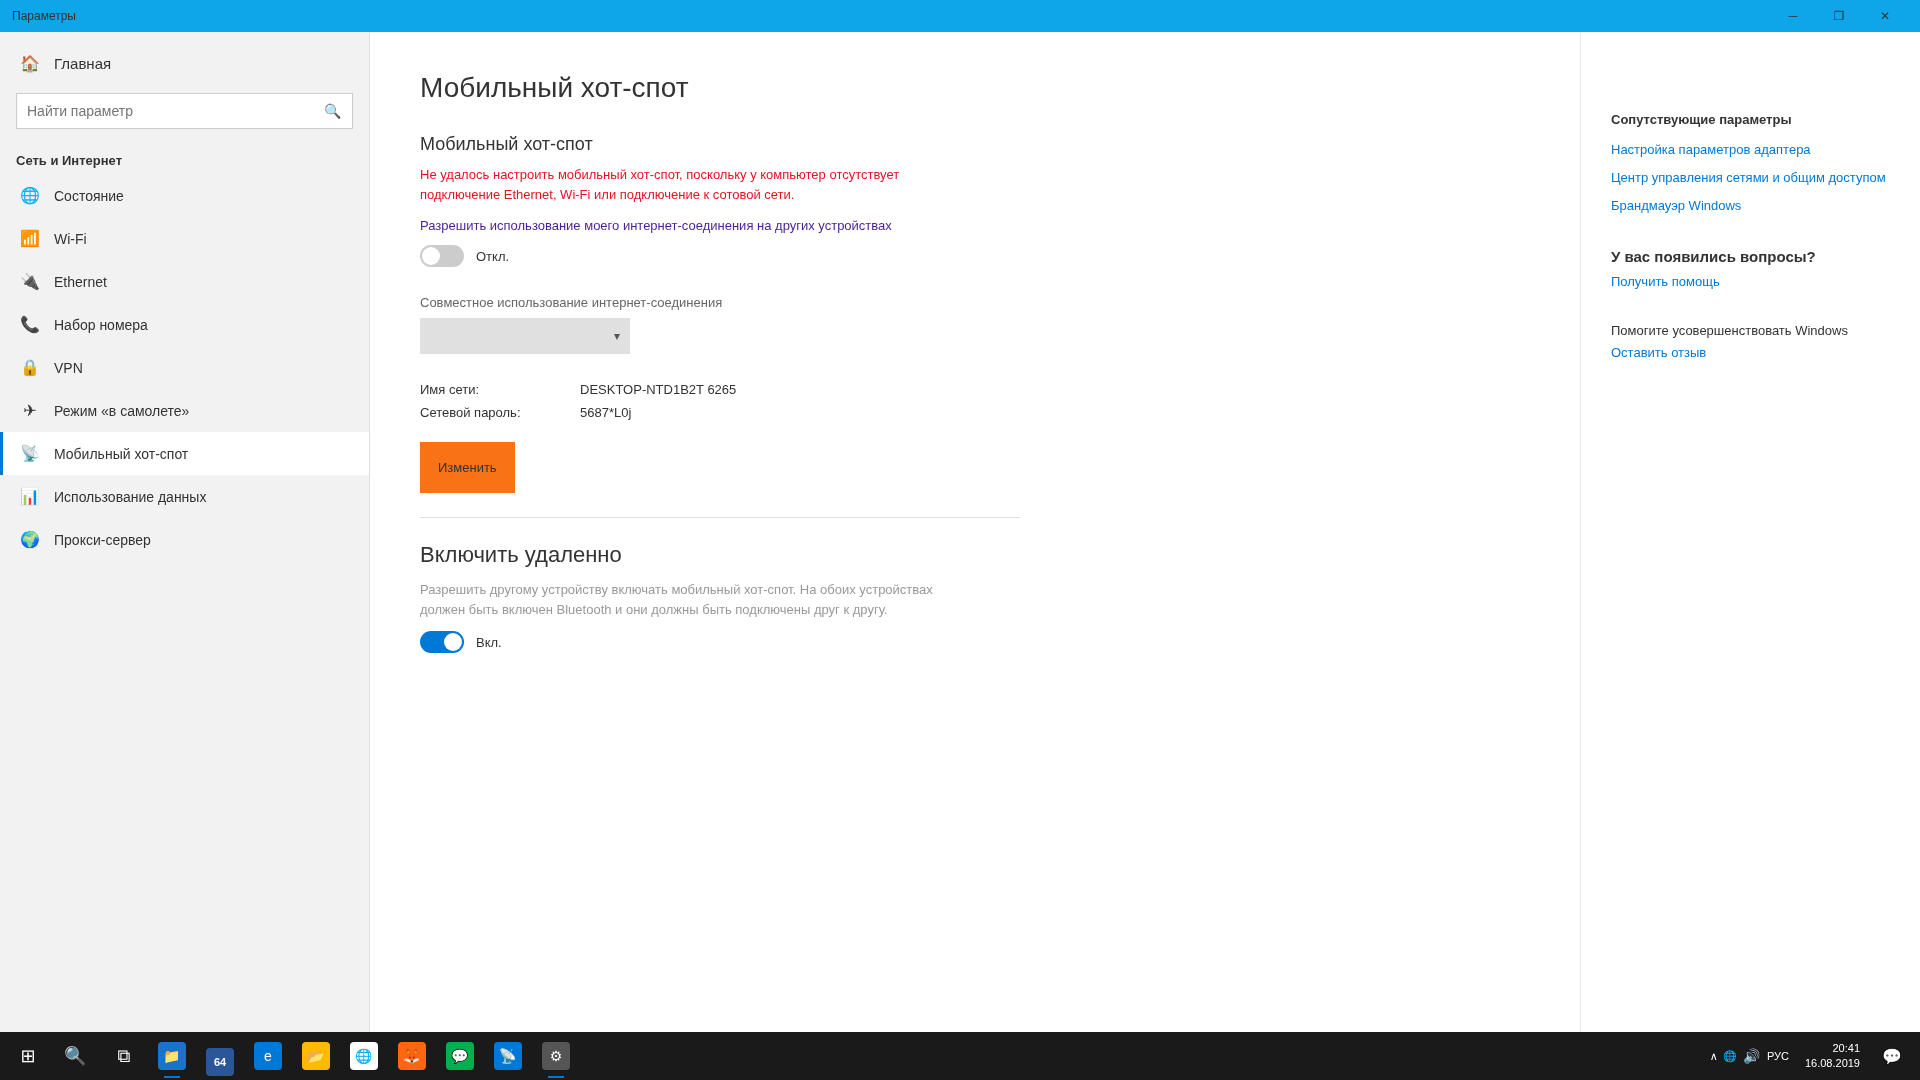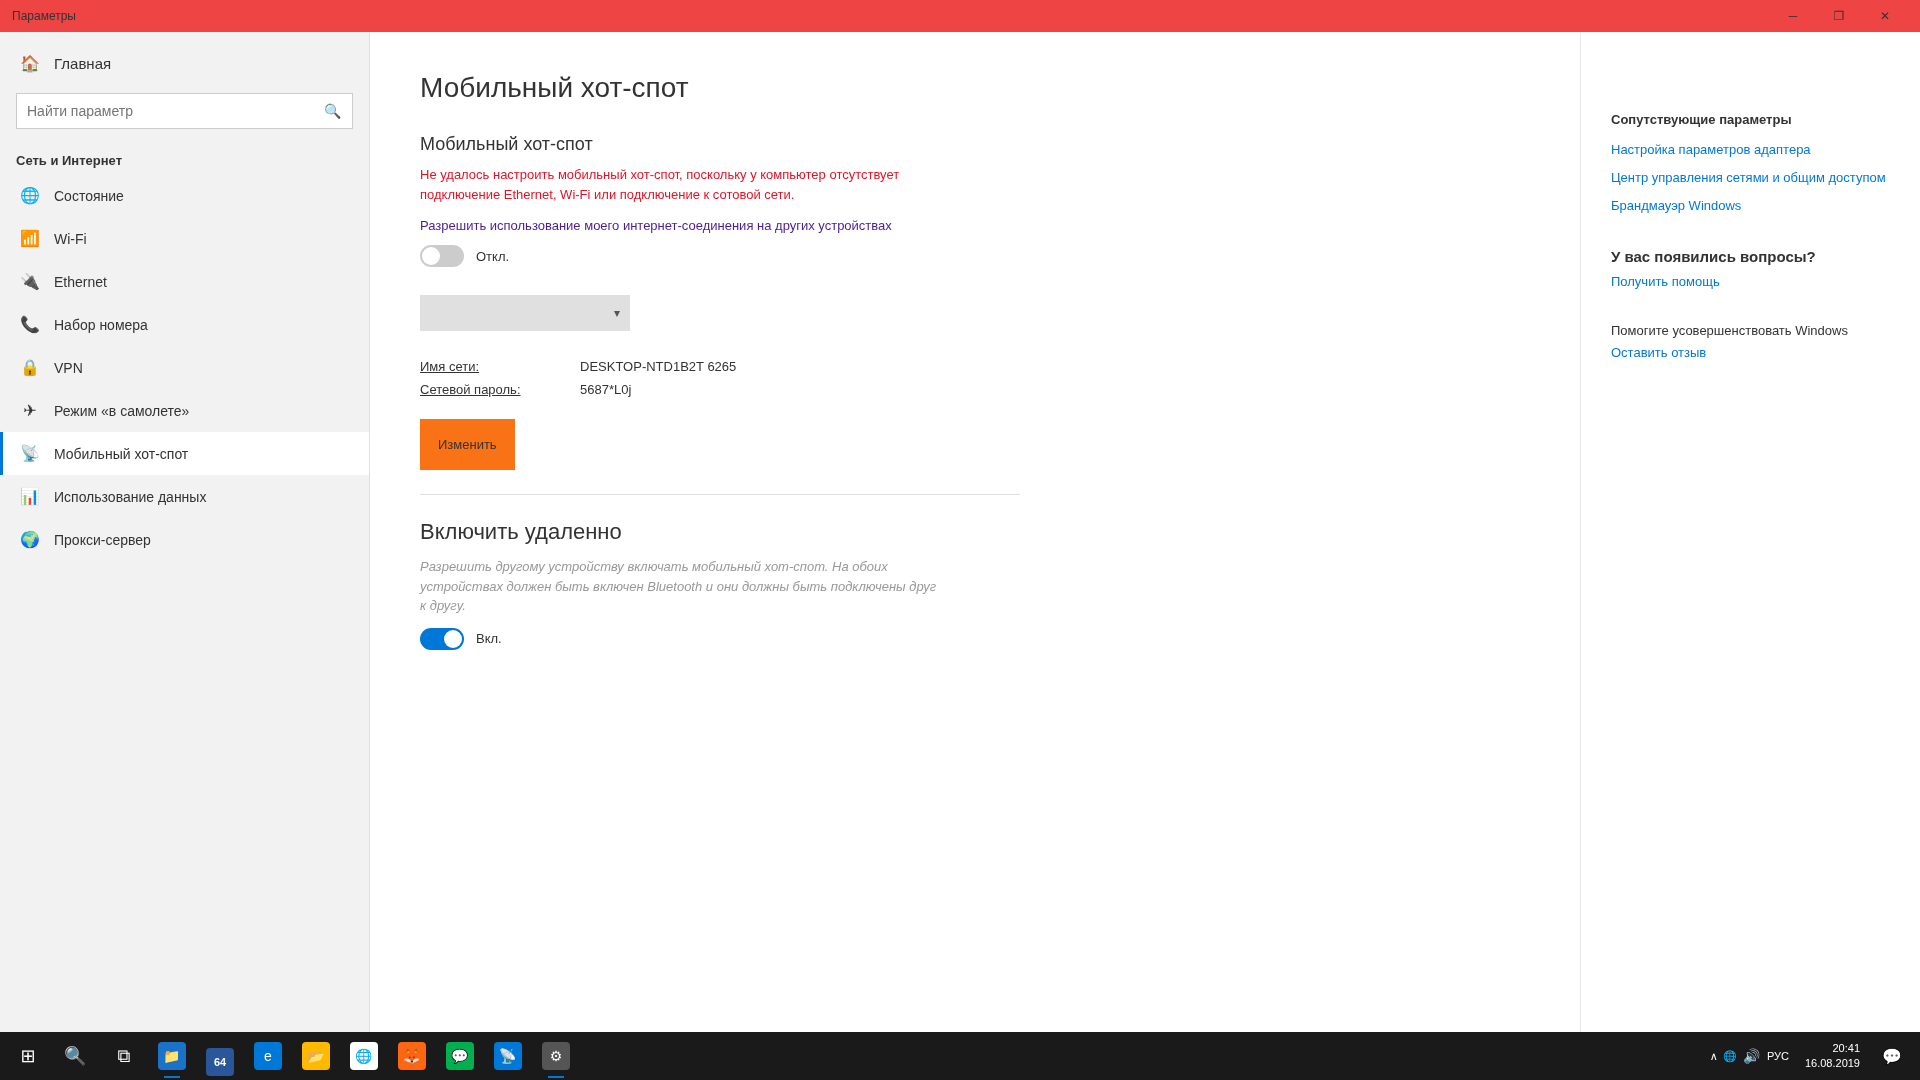--- a/index.html
+++ b/index.html
@@ -1,20 +1,20 @@
 <!DOCTYPE html>
 <html><head>
   <meta charset="utf-8">
   <style>
     * { margin: 0; padding: 0; box-sizing: border-box; }
     body { font-family: 'Segoe UI', sans-serif; background: #f2f2f2; width: 1920px; height: 1080px; overflow: hidden; display: flex; flex-direction: column; }
 
     
     .titlebar {
-      background: #ef4444;
+      background: #0ea5e9;
       height: 32px;
       display: flex;
       align-items: center;
       padding: 0 12px;
       justify-content: space-between;
       flex-shrink: 0;
     }
     .titlebar-title { font-size: 12px; color: #333; }
     .titlebar-controls { display: flex; gap: 0; }
     .titlebar-btn {
@@ -152,39 +152,39 @@
       background: #e0e0e0;
       border: none;
       display: flex; align-items: center; justify-content: space-between;
       padding: 0 10px;
       cursor: pointer;
       font-size: 13px;
     }
     .dropdown-arrow { font-size: 12px; color: #555; }
 
     .info-row { display: flex; align-items: center; margin-bottom: 8px; }
-    .info-label { font-size: 13px; color: #333; width: 160px; text-decoration: underline; }
+    .info-label { font-size: 13px; color: #333; width: 160px; }
     .info-value { font-size: 13px; color: #333; }
 
     .change-btn {
       margin-top: 14px;
       padding: 18px 18px;
       background: #f97316;
       border: none;
       font-size: 13px;
       cursor: pointer;
       color: #333;
     }
 
     .divider { height: 1px; background: #e0e0e0; margin: 24px 0; max-width: 600px; }
 
     .remote-title {
       font-size: 22px; font-weight: 400; color: #333; margin-bottom: 12px;
     }
-    .remote-desc { font-size: 13px; color: #999; max-width: 520px; line-height: 1.5; margin-bottom: 12px; font-style: italic; }
+    .remote-desc { font-size: 13px; color: #999; max-width: 520px; line-height: 1.5; margin-bottom: 12px; }
 
     
     .right-panel {
       width: 340px;
       flex-shrink: 0;
       background: white;
       padding: 80px 30px 30px 30px;
       border-left: 1px solid #e8e8e8;
     }
     .related-title { font-size: 13px; color: #333; font-weight: 600; margin-bottom: 14px; }
@@ -316,20 +316,21 @@
 
     <div class="desc-text">Разрешить использование моего интернет-соединения на других устройствах</div>
 
     <div class="toggle-row">
       <div class="toggle">
         <div class="toggle-thumb"></div>
       </div>
       <span class="toggle-label">Откл.</span>
     </div>
 
+    <div class="subsection-title">Совместное использование интернет-соединения</div>
 
     <div class="dropdown-row">
       <div class="dropdown">
         <span></span>
         <span class="dropdown-arrow">▾</span>
       </div>
     </div>
 
     <div class="info-row">
       <span class="info-label">Имя сети:</span>

